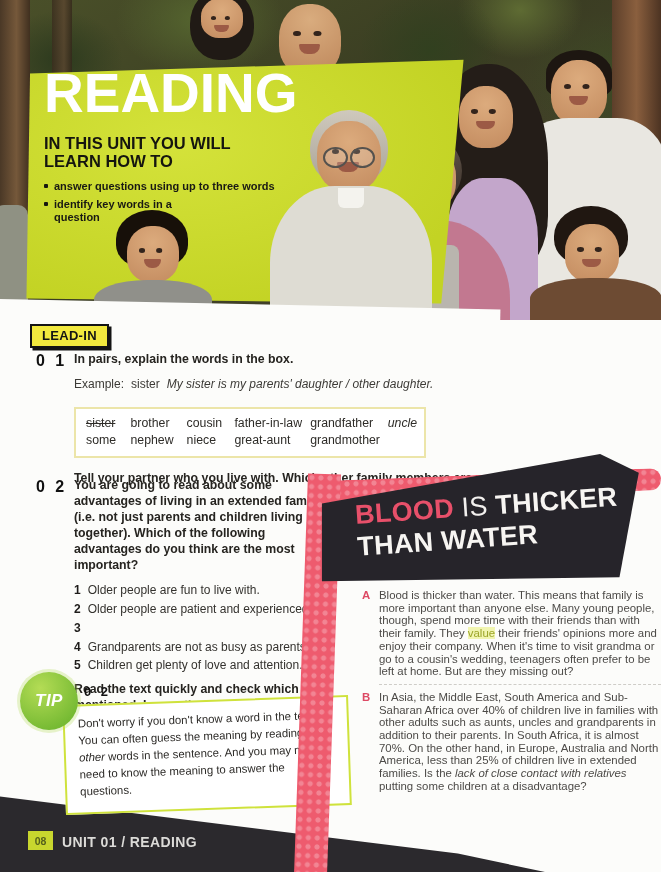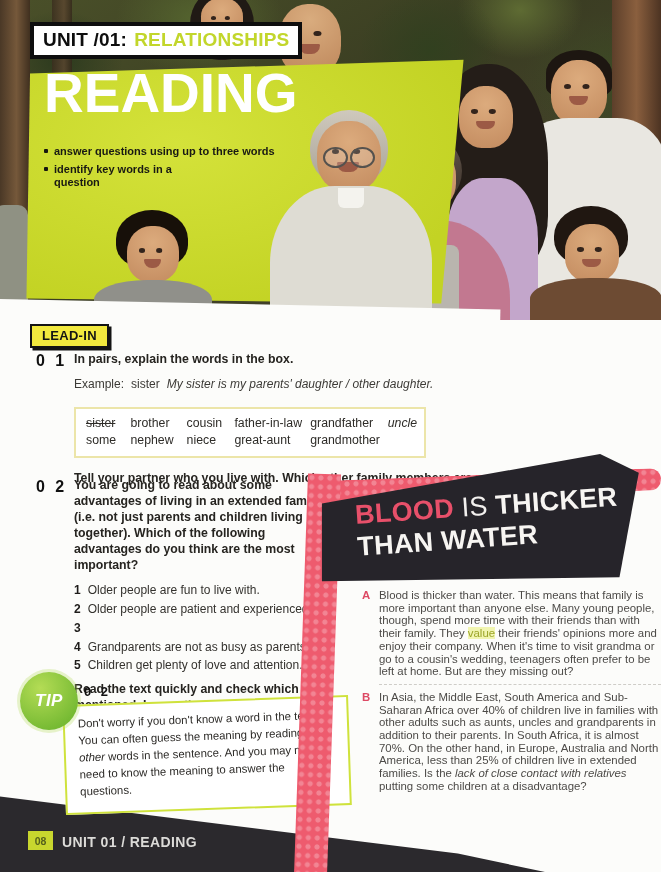--- a/index.html
+++ b/index.html
@@ -58,21 +58,21 @@
   .gp-torso::before{content:"";position:absolute;left:50%;top:2px;width:26px;height:20px;margin-left:-13px;background:#f4f3ee;border-radius:0 0 6px 6px;}
   .bl-hair{left:116px;top:210px;width:72px;height:58px;background:#171009;border-radius:50% 50% 40% 40%;z-index:3;}
   .bl-face{left:127px;top:226px;width:52px;height:56px;font-size:5.2px;z-index:3;}
   .bl-torso{left:94px;top:280px;width:118px;height:44px;background:#90908a;border-radius:45% 45% 0 0;z-index:3;}
 
   .photo-cut{position:absolute;left:-20px;top:304px;width:520px;height:46px;background:#fcfcfa;transform:rotate(1.2deg);z-index:4;}
 
   .panel-content{position:absolute;left:44px;top:66px;width:420px;z-index:4;}
   .reading-title{font-size:55px;font-weight:800;color:#ffffff;line-height:1;letter-spacing:0;}
   .unit-intro{margin-top:13px;font-size:16.5px;font-weight:800;color:#15150f;white-space:pre-line;line-height:1.12;}
-  .bullets{margin-top:24px;}
+  .bullets{margin-top:9px;}
   .bullet{display:flex;gap:6px;margin-bottom:5px;font-size:11px;font-weight:700;color:#191913;white-space:pre-line;line-height:1.18;}
   .bdot{width:4px;height:4px;background:#16160f;margin-top:4px;flex:none;border-radius:1px;}
 
   .unit-tag{position:absolute;left:30px;top:22px;background:#ffffff;border:4px solid #0e0e0e;padding:3px 9px 4px;display:flex;gap:7px;z-index:5;font-size:19px;font-weight:800;letter-spacing:.2px;}
   .unit-label{color:#0e0e0e;}
   .unit-topic{color:#c2d62b;}
 
   
   .lead-in{position:absolute;left:30px;top:324px;background:#f2e93e;border:2px solid #141414;box-shadow:2.5px 2.5px 0 #141414;padding:2px 10px 3px;font-size:13px;font-weight:800;color:#141414;letter-spacing:.3px;}
   .exnum{position:absolute;left:36px;font-size:16px;font-weight:800;letter-spacing:3px;color:#111;}
@@ -158,31 +158,29 @@
     <div class="ph glasses"></div>
     <div class="ph torso gp-torso"></div>
     <div class="ph hair bl-hair"></div>
     <div class="ph face bl-face"></div>
     <div class="ph torso bl-torso"></div>
 
     <div class="photo-cut"></div>
 
     <div class="panel-content">
       <div class="reading-title">READING</div>
+      <div class="unit-intro">IN THIS UNIT YOU WILL
+LEARN HOW TO</div>
       <div class="bullets">
         <div class="bullet"><span class="bdot"></span><span>answer questions using up to three words</span></div>
         <div class="bullet"><span class="bdot"></span><span>identify key words in a
 question</span></div>
       </div>
     </div>
 
-    <div class="unit-tag">
-      <span class="unit-label">UNIT /01:</span>
-      <span class="unit-topic">RELATIONSHIPS</span>
-    </div>
   </div>
 
   <div class="lead-in">LEAD-IN</div>
 
   <div class="exnum exnum1">0 1</div>
   <div class="exbody ex1body">
     <p class="bold-ins" style="margin:0">In pairs, explain the words in the box.</p>
     <p class="example" style="margin-bottom:16px">
       <span>Example:</span><span class="exw">sister</span><i>My sister is my parents' daughter / other daughter.</i>
     </p>

